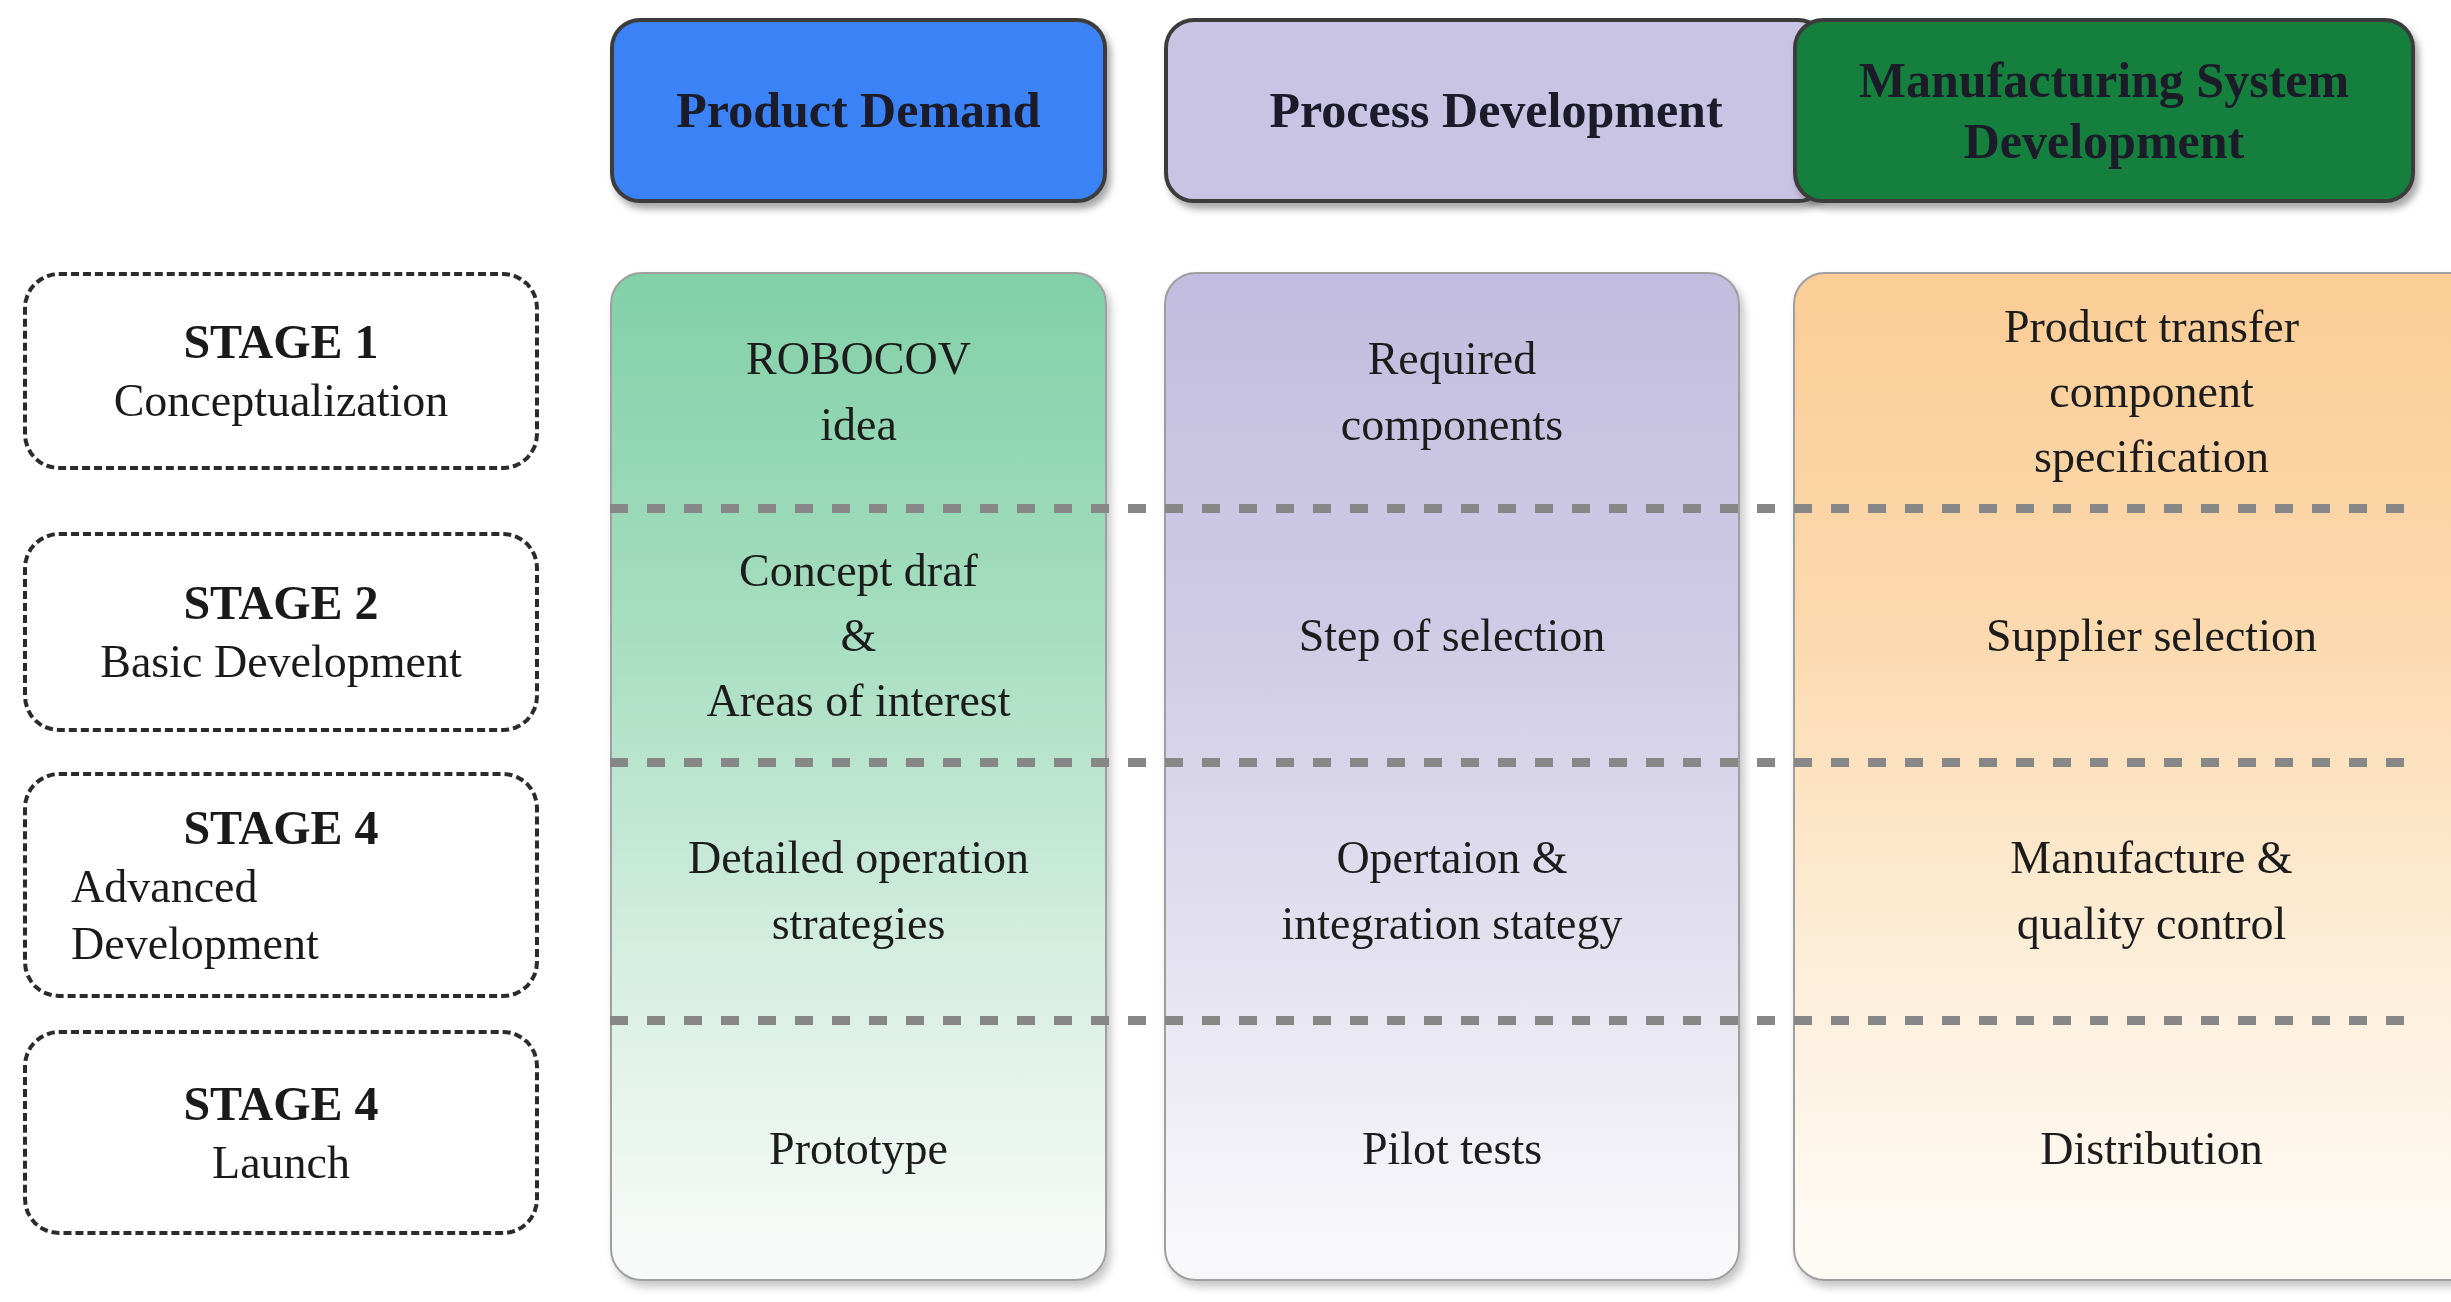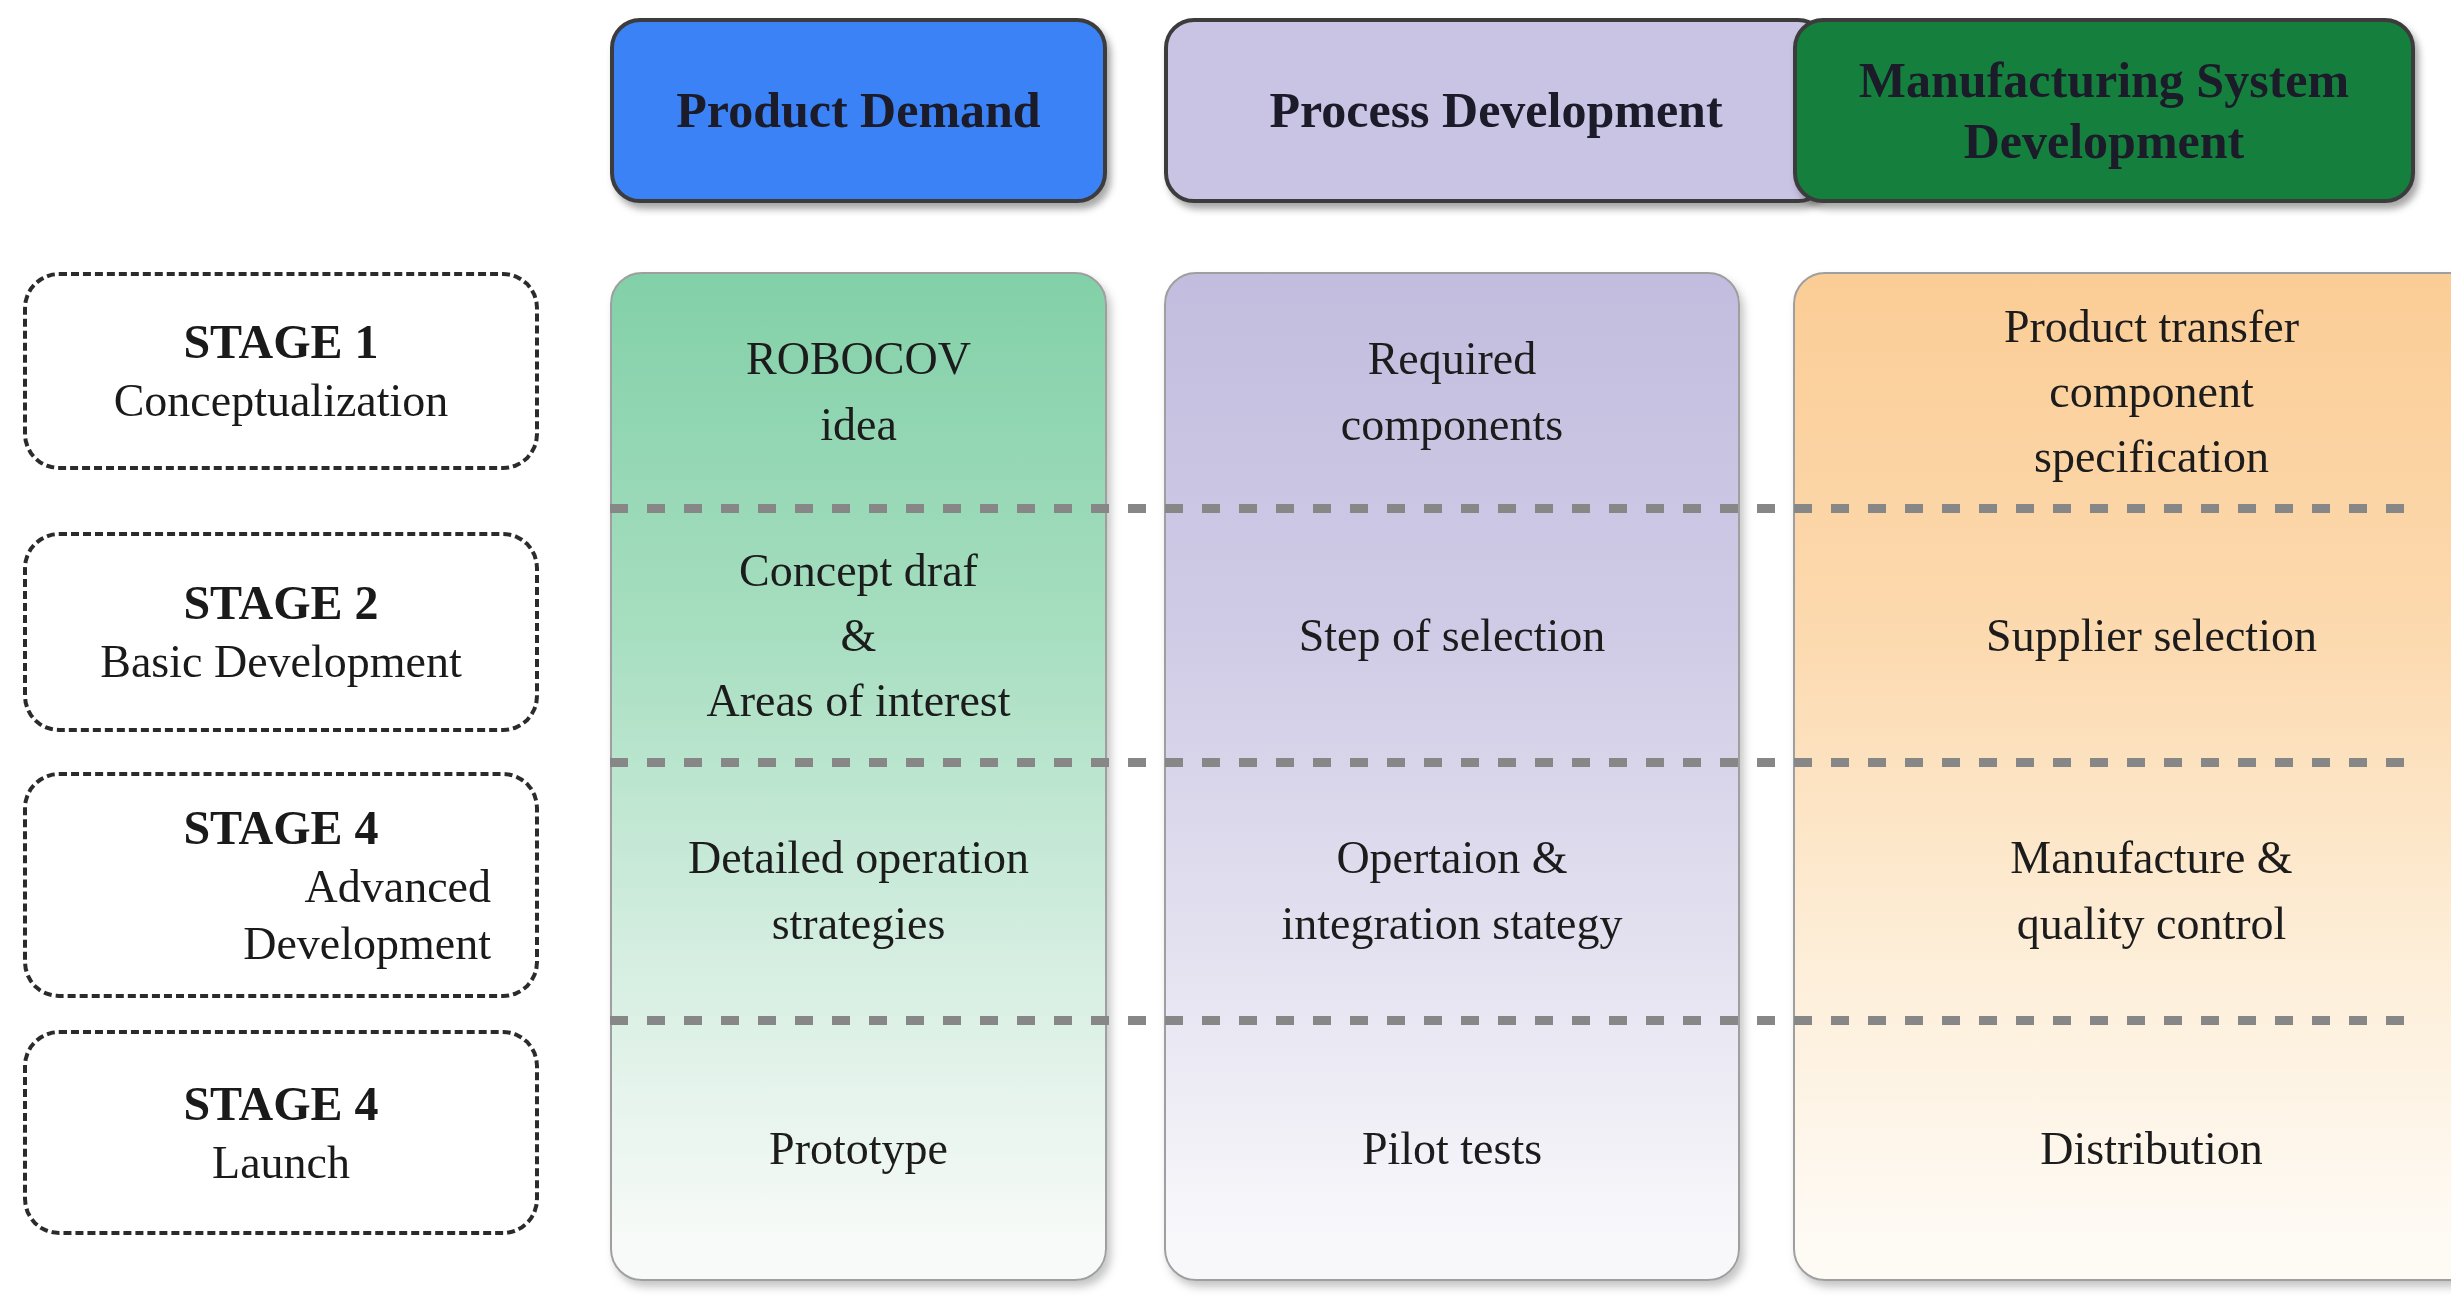--- a/index.html
+++ b/index.html
@@ -95,21 +95,21 @@
     position: absolute;
     left: 23px;
     width: 516px;
     border: 4px dashed #2b2b2b;
     border-radius: 36px;
     box-sizing: border-box;
     display: flex;
     flex-direction: column;
     align-items: center;
     justify-content: center;
-    text-align: right;
+    text-align: left;
     background: #ffffff;
   }
   .stage-1 { top: 272px;  height: 198px; }
   .stage-2 { top: 532px;  height: 200px; }
   .stage-3 { top: 772px;  height: 226px; }
   .stage-4 { top: 1030px; height: 205px; }
   .stage-title {
     font-weight: bold;
     font-size: 48px;
     line-height: 1.25;

